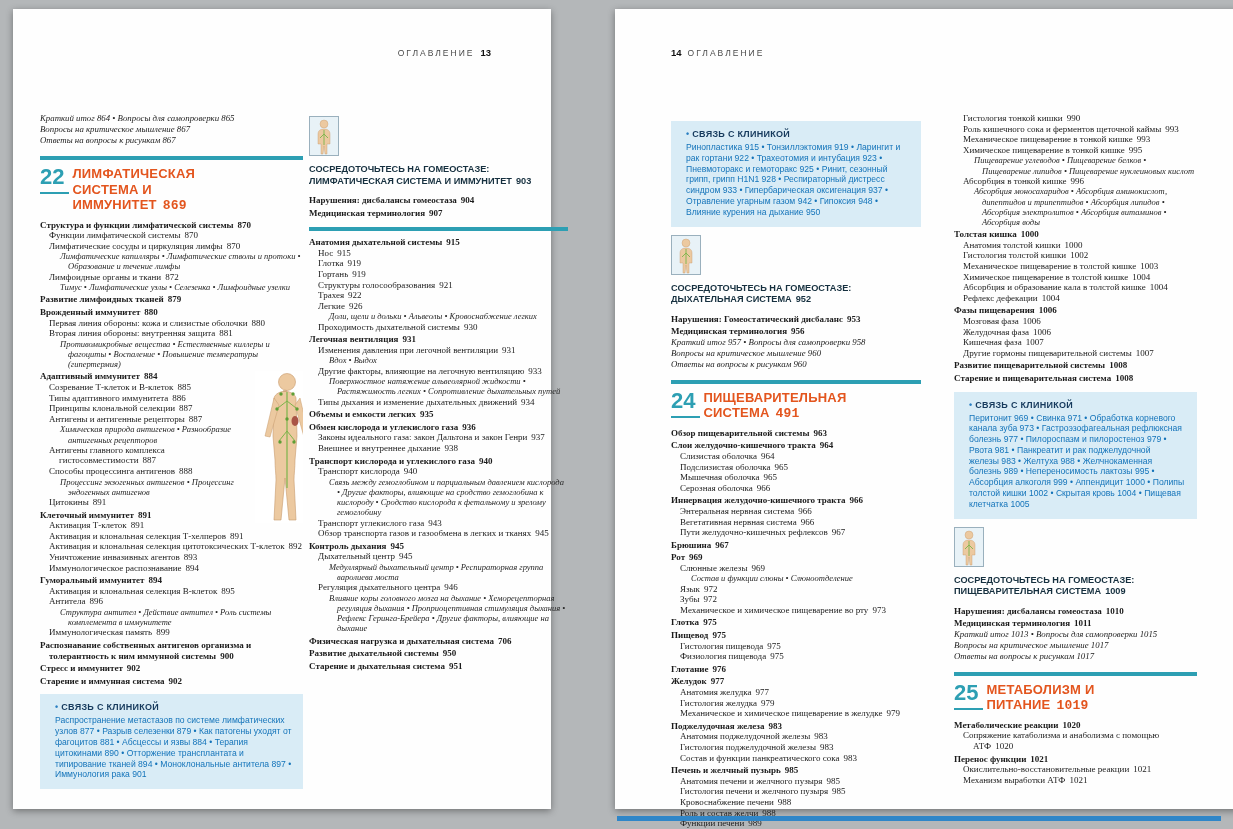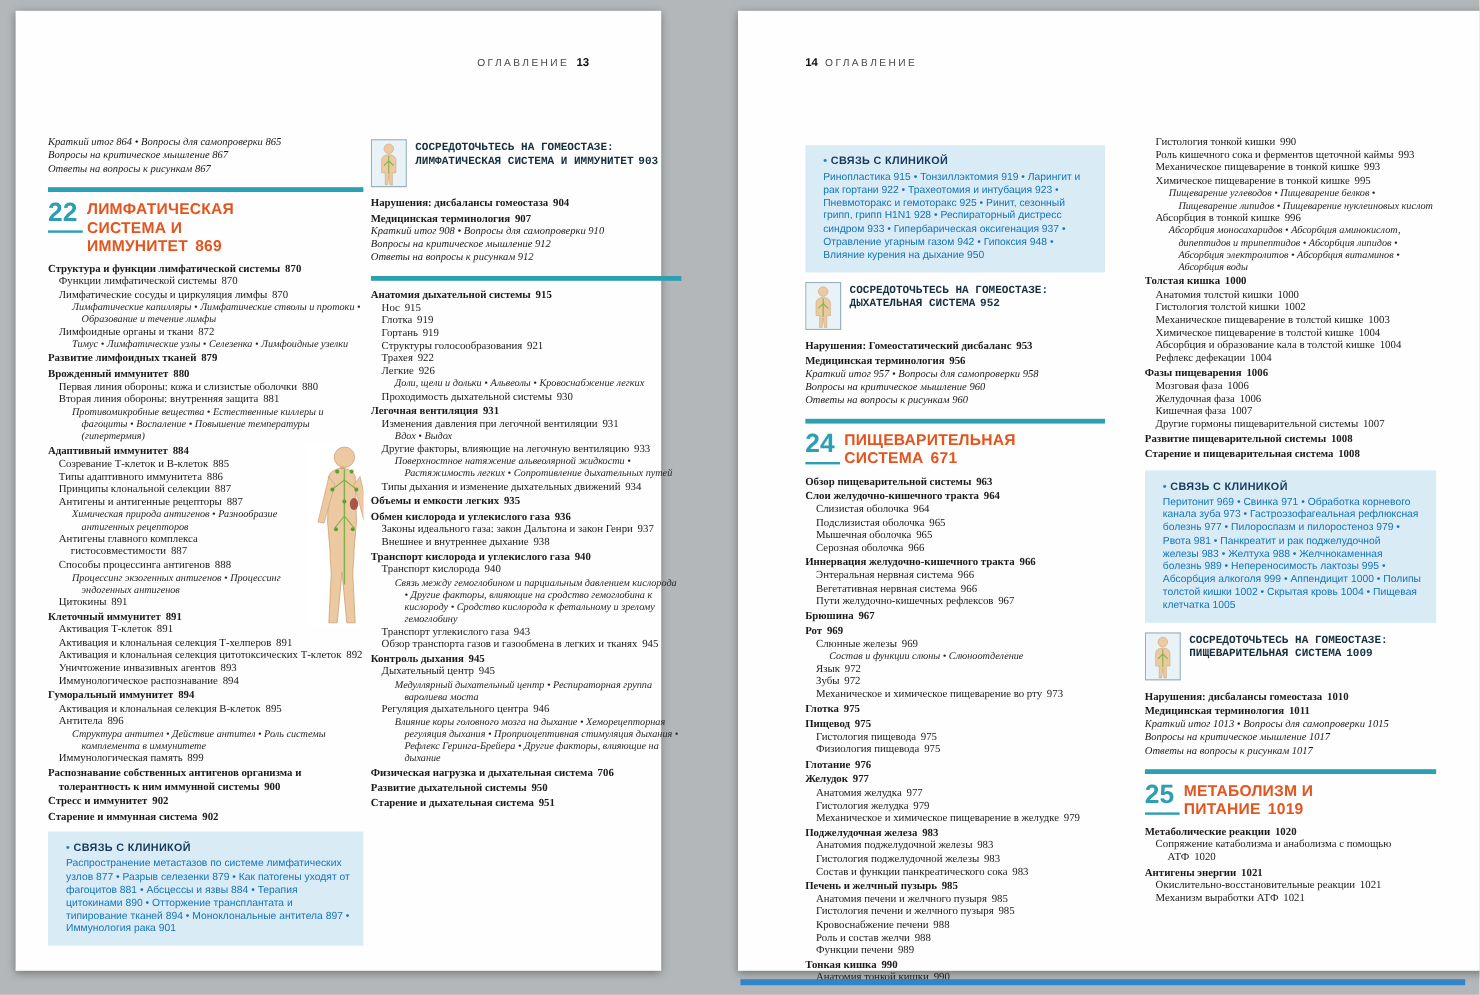--- a/index.html
+++ b/index.html
@@ -38,32 +38,32 @@
   .fm > div{font-style:italic;font-size:8.8px;line-height:11px;}
 
   
   .chapter{margin:9px 0 6px 0;}
   .ch-bar{height:4px;background:var(--teal,#2d9fb3);margin-bottom:5px;}
   .ch-row{display:flex;gap:3px;align-items:flex-start;font-family:"Liberation Sans",sans-serif;}
   .ch-num{font-weight:bold;font-size:22px;line-height:1;color:var(--teal,#2d9fb3);
     padding:1px 5px 4px 0;border-bottom:2px solid var(--teal,#2d9fb3);flex:none;}
   .ch-title{font-weight:bold;font-size:13px;line-height:15.5px;letter-spacing:.2px;
     color:var(--orange,#e3551e);max-width:188px;padding-top:1px;}
-  .ch-pg{margin-left:6px;}
+  .ch-pg{margin-left:6px;font-family:Liberation Mono, monospace;}
 
   
   .clinical{background:var(--clinbg,#d9ecf6);padding:8px 9px 9px 15px;margin:8px 0 8px 0;
     font-family:"Liberation Sans",sans-serif;}
   .clin-head{font-size:9px;font-weight:bold;color:var(--navy,#15395c);margin-bottom:3px;letter-spacing:.3px;}
   .clin-head::before{content:"• ";color:#2a7fc2;}
   .clin-body{font-size:8.6px;font-weight:normal;color:var(--clintext,#1474ba);line-height:10.8px;margin:0;}
   .ce:not(:last-child)::after{content:" \2022  ";}
 
   
-  .focus{display:flex;gap:7px;margin:3px 0 8px 0;font-family:Liberation Mono, monospace;}
+  .focus{display:flex;gap:7px;margin:3px 0 8px 0;font-family:Liberation Sans, sans-serif;flex-direction:column;}
   .f-icon{width:28px;height:38px;flex:none;border:1px solid #9ab0bd;background:#eef6f9;overflow:hidden;}
   .f-icon svg{display:block;}
   .f-text{font-weight:bold;font-size:9.2px;line-height:11.5px;color:#16303f;padding-top:1px;}
   .f-title{display:block;}
   .f-pg{margin-left:4px;}
 
   
   .bodyfig{float:right;width:64px;height:152px;margin:2px -16px 4px 6px;}
   .bodyfig svg{display:block;}
 </style>
@@ -157,25 +157,20 @@
               <rect width="28" height="38" fill="#e8f2f7"></rect>
               <circle cx="14" cy="7" r="4" fill="#ecc9a0" stroke="#c79b6d" stroke-width="0.4"></circle>
               <path d="M14 12 c-4 0 -6 2 -6 5 l0 10 3 0 0 10 2 0 1 -8 1 8 2 0 0 -10 3 0 0 -10 c0 -3 -2 -5 -6 -5 z" fill="#ecc9a0" stroke="#c79b6d" stroke-width="0.4"></path>
               <path d="M14 13 v15 M14 17 l-4 4 M14 17 l4 4" stroke="#7cb44a" stroke-width="0.9" fill="none"></path>
             </svg>
           </span>
           <div class="f-text"><span class="f-title">СОСРЕДОТОЧЬТЕСЬ НА ГОМЕОСТАЗЕ:</span><span>ЛИМФАТИЧЕСКАЯ СИСТЕМА И ИММУНИТЕТ</span><span class="f-pg">903</span></div>
         </div>
         <div class="e1"><span>Нарушения: дисбалансы гомеостаза</span><span class="pg">904</span></div>
         <div class="e1"><span>Медицинская терминология</span><span class="pg">907</span></div>
-        <div class="fm">
-          <div>Краткий итог 908 • Вопросы для самопроверки 910</div>
-          <div>Вопросы на критическое мышление 912</div>
-          <div>Ответы на вопросы к рисункам 912</div>
-        </div>
         <div class="chapter">
           <div class="ch-bar"></div>
         </div>
         <div class="e1"><span>Анатомия дыхательной системы</span><span class="pg">915</span></div>
         <div class="e2"><span>Нос</span><span class="pg">915</span></div>
         <div class="e2"><span>Глотка</span><span class="pg">919</span></div>
         <div class="e2"><span>Гортань</span><span class="pg">919</span></div>
         <div class="e2"><span>Структуры голосообразования</span><span class="pg">921</span></div>
         <div class="e2"><span>Трахея</span><span class="pg">922</span></div>
         <div class="e2"><span>Легкие</span><span class="pg">926</span></div>
@@ -231,21 +226,21 @@
         <div class="e1"><span>Медицинская терминология</span><span class="pg">956</span></div>
         <div class="fm">
           <div>Краткий итог 957 • Вопросы для самопроверки 958</div>
           <div>Вопросы на критическое мышление 960</div>
           <div>Ответы на вопросы к рисункам 960</div>
         </div>
         <div class="chapter">
           <div class="ch-bar"></div>
           <div class="ch-row">
             <span class="ch-num">24</span>
-            <div class="ch-title"><span>ПИЩЕВАРИТЕЛЬНАЯ СИСТЕМА</span><span class="ch-pg">671</span></div>
+            <div class="ch-title"><span>ПИЩЕВАРИТЕЛЬНАЯ СИСТЕМА</span><span class="ch-pg">491</span></div>
           </div>
         </div>
         <div class="e1"><span>Обзор пищеварительной системы</span><span class="pg">963</span></div>
         <div class="e1"><span>Слои желудочно-кишечного тракта</span><span class="pg">964</span></div>
         <div class="e2"><span>Слизистая оболочка</span><span class="pg">964</span></div>
         <div class="e2"><span>Подслизистая оболочка</span><span class="pg">965</span></div>
         <div class="e2"><span>Мышечная оболочка</span><span class="pg">965</span></div>
         <div class="e2"><span>Серозная оболочка</span><span class="pg">966</span></div>
         <div class="e1"><span>Иннервация желудочно-кишечного тракта</span><span class="pg">966</span></div>
         <div class="e2"><span>Энтеральная нервная система</span><span class="pg">966</span></div>
@@ -326,20 +321,20 @@
         </div>
         <div class="chapter">
           <div class="ch-bar"></div>
           <div class="ch-row">
             <span class="ch-num">25</span>
             <div class="ch-title"><span>МЕТАБОЛИЗМ И ПИТАНИЕ</span><span class="ch-pg">1019</span></div>
           </div>
         </div>
         <div class="e1"><span>Метаболические реакции</span><span class="pg">1020</span></div>
         <div class="e2"><span>Сопряжение катаболизма и анаболизма с помощью АТФ</span><span class="pg">1020</span></div>
-        <div class="e1"><span>Антигены энергии</span><span class="pg">1021</span></div>
+        <div class="e1"><span>Перенос функции</span><span class="pg">1021</span></div>
         <div class="e2"><span>Окислительно-восстановительные реакции</span><span class="pg">1021</span></div>
         <div class="e2"><span>Механизм выработки АТФ</span><span class="pg">1021</span></div>
       </div>
   </div>
 
   <div class="bottom-strip"></div>
 </div>
 
 </body></html>

